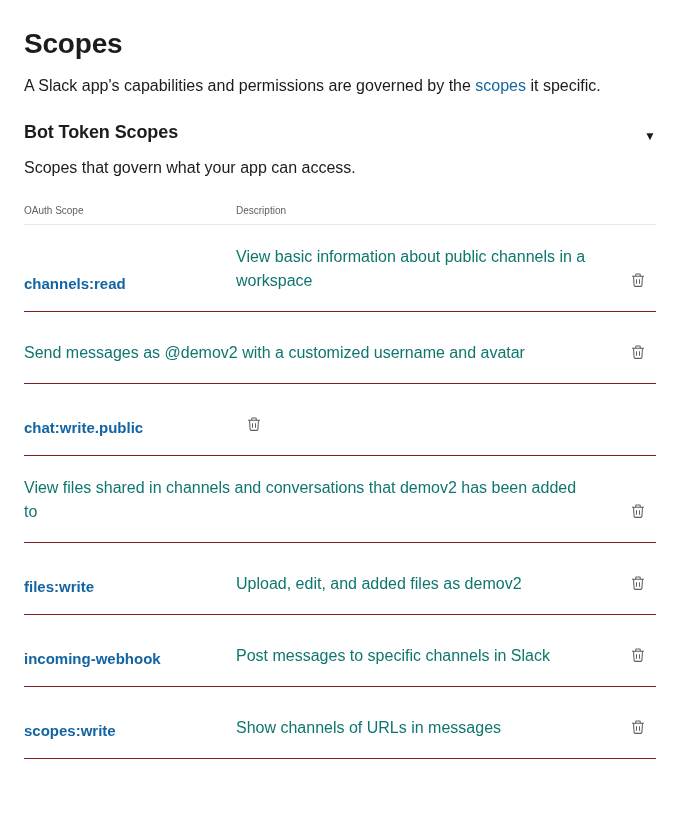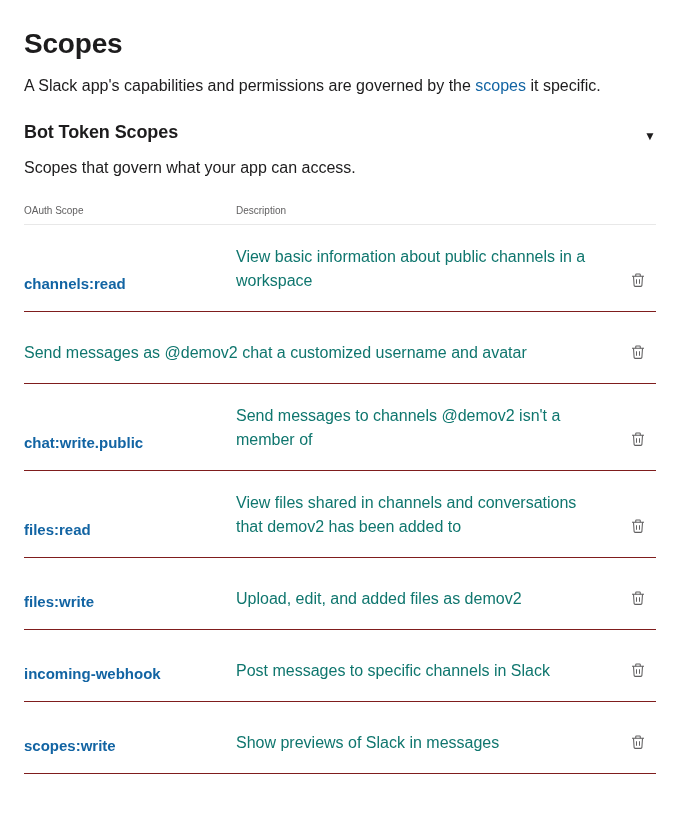--- a/index.html
+++ b/index.html
@@ -152,56 +152,52 @@
           <path d="M6 7l.8 12.2c.05.73.66 1.3 1.4 1.3h7.6c.74 0 1.35-.57 1.4-1.3L18 7"></path>
           <path d="M10 11v6"></path>
           <path d="M14 11v6"></path>
         </svg>
       </button>
     </div>
   </div>
 
 
   <div class="row">
-    <div class="col-desc">Send messages as @demov2 chat a customized username and avatar</div>
+    <div class="col-desc">Send messages as @demov2 with a customized username and avatar</div>
     <div class="col-action">
       <button class="trash-btn">
         <svg viewBox="0 0 24 24">
           <path d="M4 7h16"></path>
           <path d="M9 7V4.8c0-.44.36-.8.8-.8h4.4c.44 0 .8.36.8.8V7"></path>
           <path d="M6 7l.8 12.2c.05.73.66 1.3 1.4 1.3h7.6c.74 0 1.35-.57 1.4-1.3L18 7"></path>
           <path d="M10 11v6"></path>
           <path d="M14 11v6"></path>
         </svg>
       </button>
     </div>
   </div>
 
   <div class="row">
     <div class="col-scope">
       <a class="scope-link" href="#">chat:write.public</a>
     </div>
-    <div class="col-desc">Send messages to channels @demov2 isn't a member of</div>
-    <div class="col-action">
-      <button class="trash-btn">
-        <svg viewBox="0 0 24 24">
-          <path d="M4 7h16"></path>
-          <path d="M9 7V4.8c0-.44.36-.8.8-.8h4.4c.44 0 .8.36.8.8V7"></path>
-          <path d="M6 7l.8 12.2c.05.73.66 1.3 1.4 1.3h7.6c.74 0 1.35-.57 1.4-1.3L18 7"></path>
-          <path d="M10 11v6"></path>
-          <path d="M14 11v6"></path>
-        </svg>
-      </button>
-    </div>
-  </div>
-
-  <div class="row">
-    <div class="col-scope">
-      <a class="scope-link" href="#">files:read</a>
-    </div>
+    <div class="col-action">
+      <button class="trash-btn">
+        <svg viewBox="0 0 24 24">
+          <path d="M4 7h16"></path>
+          <path d="M9 7V4.8c0-.44.36-.8.8-.8h4.4c.44 0 .8.36.8.8V7"></path>
+          <path d="M6 7l.8 12.2c.05.73.66 1.3 1.4 1.3h7.6c.74 0 1.35-.57 1.4-1.3L18 7"></path>
+          <path d="M10 11v6"></path>
+          <path d="M14 11v6"></path>
+        </svg>
+      </button>
+    </div>
+  </div>
+
+  <div class="row">
     <div class="col-desc">View files shared in channels and conversations that demov2 has been added to</div>
     <div class="col-action">
       <button class="trash-btn">
         <svg viewBox="0 0 24 24">
           <path d="M4 7h16"></path>
           <path d="M9 7V4.8c0-.44.36-.8.8-.8h4.4c.44 0 .8.36.8.8V7"></path>
           <path d="M6 7l.8 12.2c.05.73.66 1.3 1.4 1.3h7.6c.74 0 1.35-.57 1.4-1.3L18 7"></path>
           <path d="M10 11v6"></path>
           <path d="M14 11v6"></path>
         </svg>
@@ -242,21 +238,21 @@
           <path d="M14 11v6"></path>
         </svg>
       </button>
     </div>
   </div>
 
   <div class="row">
     <div class="col-scope">
       <a class="scope-link" href="#">scopes:write</a>
     </div>
-    <div class="col-desc">Show previews of Slack in messages</div>
+    <div class="col-desc">Show channels of URLs in messages</div>
     <div class="col-action">
       <button class="trash-btn">
         <svg viewBox="0 0 24 24">
           <path d="M4 7h16"></path>
           <path d="M9 7V4.8c0-.44.36-.8.8-.8h4.4c.44 0 .8.36.8.8V7"></path>
           <path d="M6 7l.8 12.2c.05.73.66 1.3 1.4 1.3h7.6c.74 0 1.35-.57 1.4-1.3L18 7"></path>
           <path d="M10 11v6"></path>
           <path d="M14 11v6"></path>
         </svg>
       </button>

